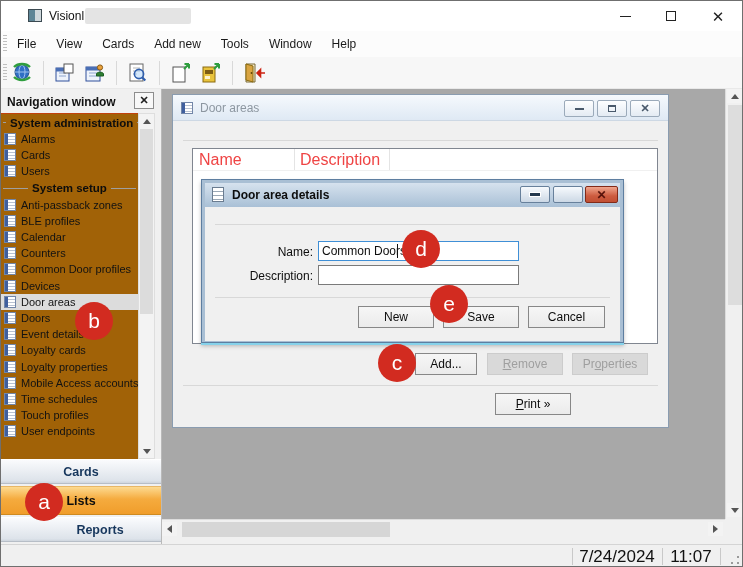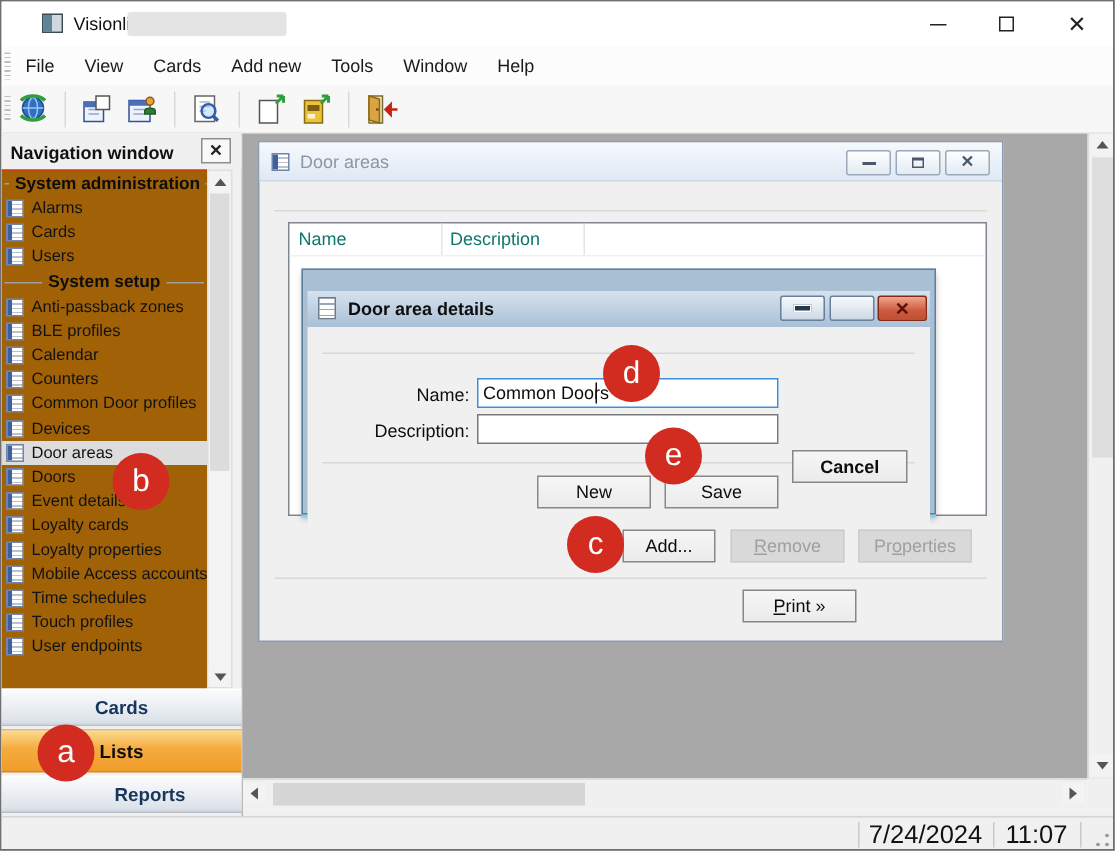--- a/index.html
+++ b/index.html
@@ -72,56 +72,56 @@
   .da-win { left:171px; top:93px; width:497px; height:334px; background:#f0f0f0; border:1px solid #8a9cb0; z-index:10; }
   .da-title { position:absolute; left:0; top:0; width:100%; height:26px; background:linear-gradient(180deg,#f5f9fd,#dfe9f4); border-bottom:1px solid #cdd8e4; }
   .da-title .tbl-ico { position:absolute; left:8px; top:7px; }
   .da-title-text { position:absolute; left:27px; top:0; line-height:26px; font-size:12px; color:#8d97a1; }
   .mdi-btn { position:absolute; top:5px; width:30px; height:17px; border:1px solid #9baaba; border-radius:2px; background:linear-gradient(180deg,#fdfeff,#e4ebf3); display:flex; align-items:center; justify-content:center; color:#49596b; }
   .mdi-btn .bar { width:9px; height:2px; background:#49596b; }
   .mdi-btn .sq { width:8px; height:7px; border:1px solid #49596b; border-top-width:2px; }
   .mdi-btn .x { font-size:11px; font-weight:bold; line-height:1; }
   .da-sep1 { position:absolute; left:10px; right:10px; top:45px; height:1px; background:#d8d8d8; }
   .da-list { position:absolute; left:19px; top:53px; width:466px; height:196px; background:#ffffff; border:1px solid #808690; }
-  .da-col-hdr { position:absolute; top:0; height:21px; line-height:21px; font-size:12px; color:#0f766e; }
+  .da-col-hdr { position:absolute; top:0; height:21px; line-height:21px; font-size:16px; color:#ef4444; }
   .hdr-line { position:absolute; top:0; width:1px; height:21px; background:#e4e4e4; }
   .da-hdr-bottom { position:absolute; top:21px; left:0; right:0; height:1px; background:#f0f0f0; }
 
   .btn { position:absolute; height:22px; background:linear-gradient(180deg,#f6f6f6,#ebebeb); border:1px solid #878787; font-size:12px; color:#0d0d0d; display:flex; align-items:center; justify-content:center; font-family:"Liberation Sans", sans-serif; }
   .btn.disabled { background:#d9d9d9; border-color:#cccccc; color:#9f9f9f; }
   .accel { text-decoration:underline; }
   .da-add { left:242px; top:258px; width:62px; }
   .da-remove { left:314px; top:258px; width:76px; }
   .da-props { left:399px; top:258px; width:76px; }
   .da-sep2 { position:absolute; left:10px; right:10px; top:290px; height:1px; background:#d8d8d8; }
   .da-print { left:322px; top:298px; width:76px; }
   .da-close { left:405px; top:298px; width:77px; }
 
   
   .dlg { left:200px; top:178px; width:423px; height:164px; z-index:20;
          background:#a9bfd4; border:1px solid #5e7ea0; padding:3px; box-shadow:0 2px 0 #86d2ea, 0 3px 4px rgba(0,0,0,.25); }
-  .dlg-title { position:relative; height:24px; background:linear-gradient(180deg,#d6e2ee,#a9c0d6);margin-top:11px; }
+  .dlg-title { position:relative; height:24px; background:linear-gradient(180deg,#d6e2ee,#a9c0d6); }
   .doc-ico { position:absolute; left:7px; top:4px; width:12px; height:15px; background:#ffffff; border:1px solid #6a7c90;
              background-image:repeating-linear-gradient(180deg, transparent 0 3px, #9aa8b6 3px 4px); }
   .dlg-title-text { position:absolute; left:27px; top:0; line-height:24px; font-size:12px; font-weight:bold; color:#0d0d0d; }
   .dlg-btn { position:absolute; top:3px; width:30px; height:17px; border:1px solid #67809b; border-radius:2px; background:linear-gradient(180deg,#f7fafd,#ccd8e5); display:flex; align-items:center; justify-content:center; color:#23384e; }
   .dlg-btn.close { width:33px; background:linear-gradient(180deg,#f0a58c,#cd5b3f 60%,#c14f33); border-color:#822a18; color:#57120a; }
   .dlg-client { position:relative; height:134px; background:#f0f0f0;padding-left:36px; }
   .dlg-sep1 { position:absolute; left:10px; right:10px; top:17px; height:1px; background:#d8d8d8; }
   .fld-label { position:absolute; width:100px; text-align:right; font-size:12px; color:#0d0d0d; }
   .lbl-name { left:8px; top:38px; }
   .lbl-desc { left:8px; top:62px; }
   .txt-input { position:absolute; left:113px; width:201px; height:20px; border:1px solid #7a7a7a; background:#ffffff; font-size:12px; font-family:"Liberation Sans", sans-serif; padding:0 3px; color:#0d0d0d; }
   .inp-name { top:34px; border:1px solid #3f8fd6; }
   .inp-desc { top:58px; }
   .caret { position:absolute; left:192px; top:37px; width:1px; height:14px; background:#111; }
   .dlg-sep2 { position:absolute; left:10px; right:10px; top:90px; height:1px; background:#d8d8d8; }
   .b-new { left:153px; top:99px; width:76px; }
   .b-save { left:238px; top:99px; width:76px; }
-  .b-cancel { left:323px; top:82px; width:77px;font-weight:bold; }
+  .b-cancel { left:323px; top:99px; width:77px; }
 
   
   .statusbar { left:0; top:543px; width:741px; height:23px; background:#f0f0f0; border-top:1px solid #d4d4d4; }
   .sb-sep { position:absolute; top:3px; width:1px; height:17px; background:#c9c9c9; }
   .sb-cell { position:absolute; top:0; height:23px; line-height:23px; text-align:center; font-size:17px; color:#111; }
   .sb-date { left:572px; width:88px; }
   .sb-time { left:662px; width:56px; }
   .grip-dots { position:absolute; right:2px; bottom:2px; width:10px; height:10px;
       background:
         radial-gradient(circle at 8px 2px, #9a9a9a 1px, transparent 1.4px),

